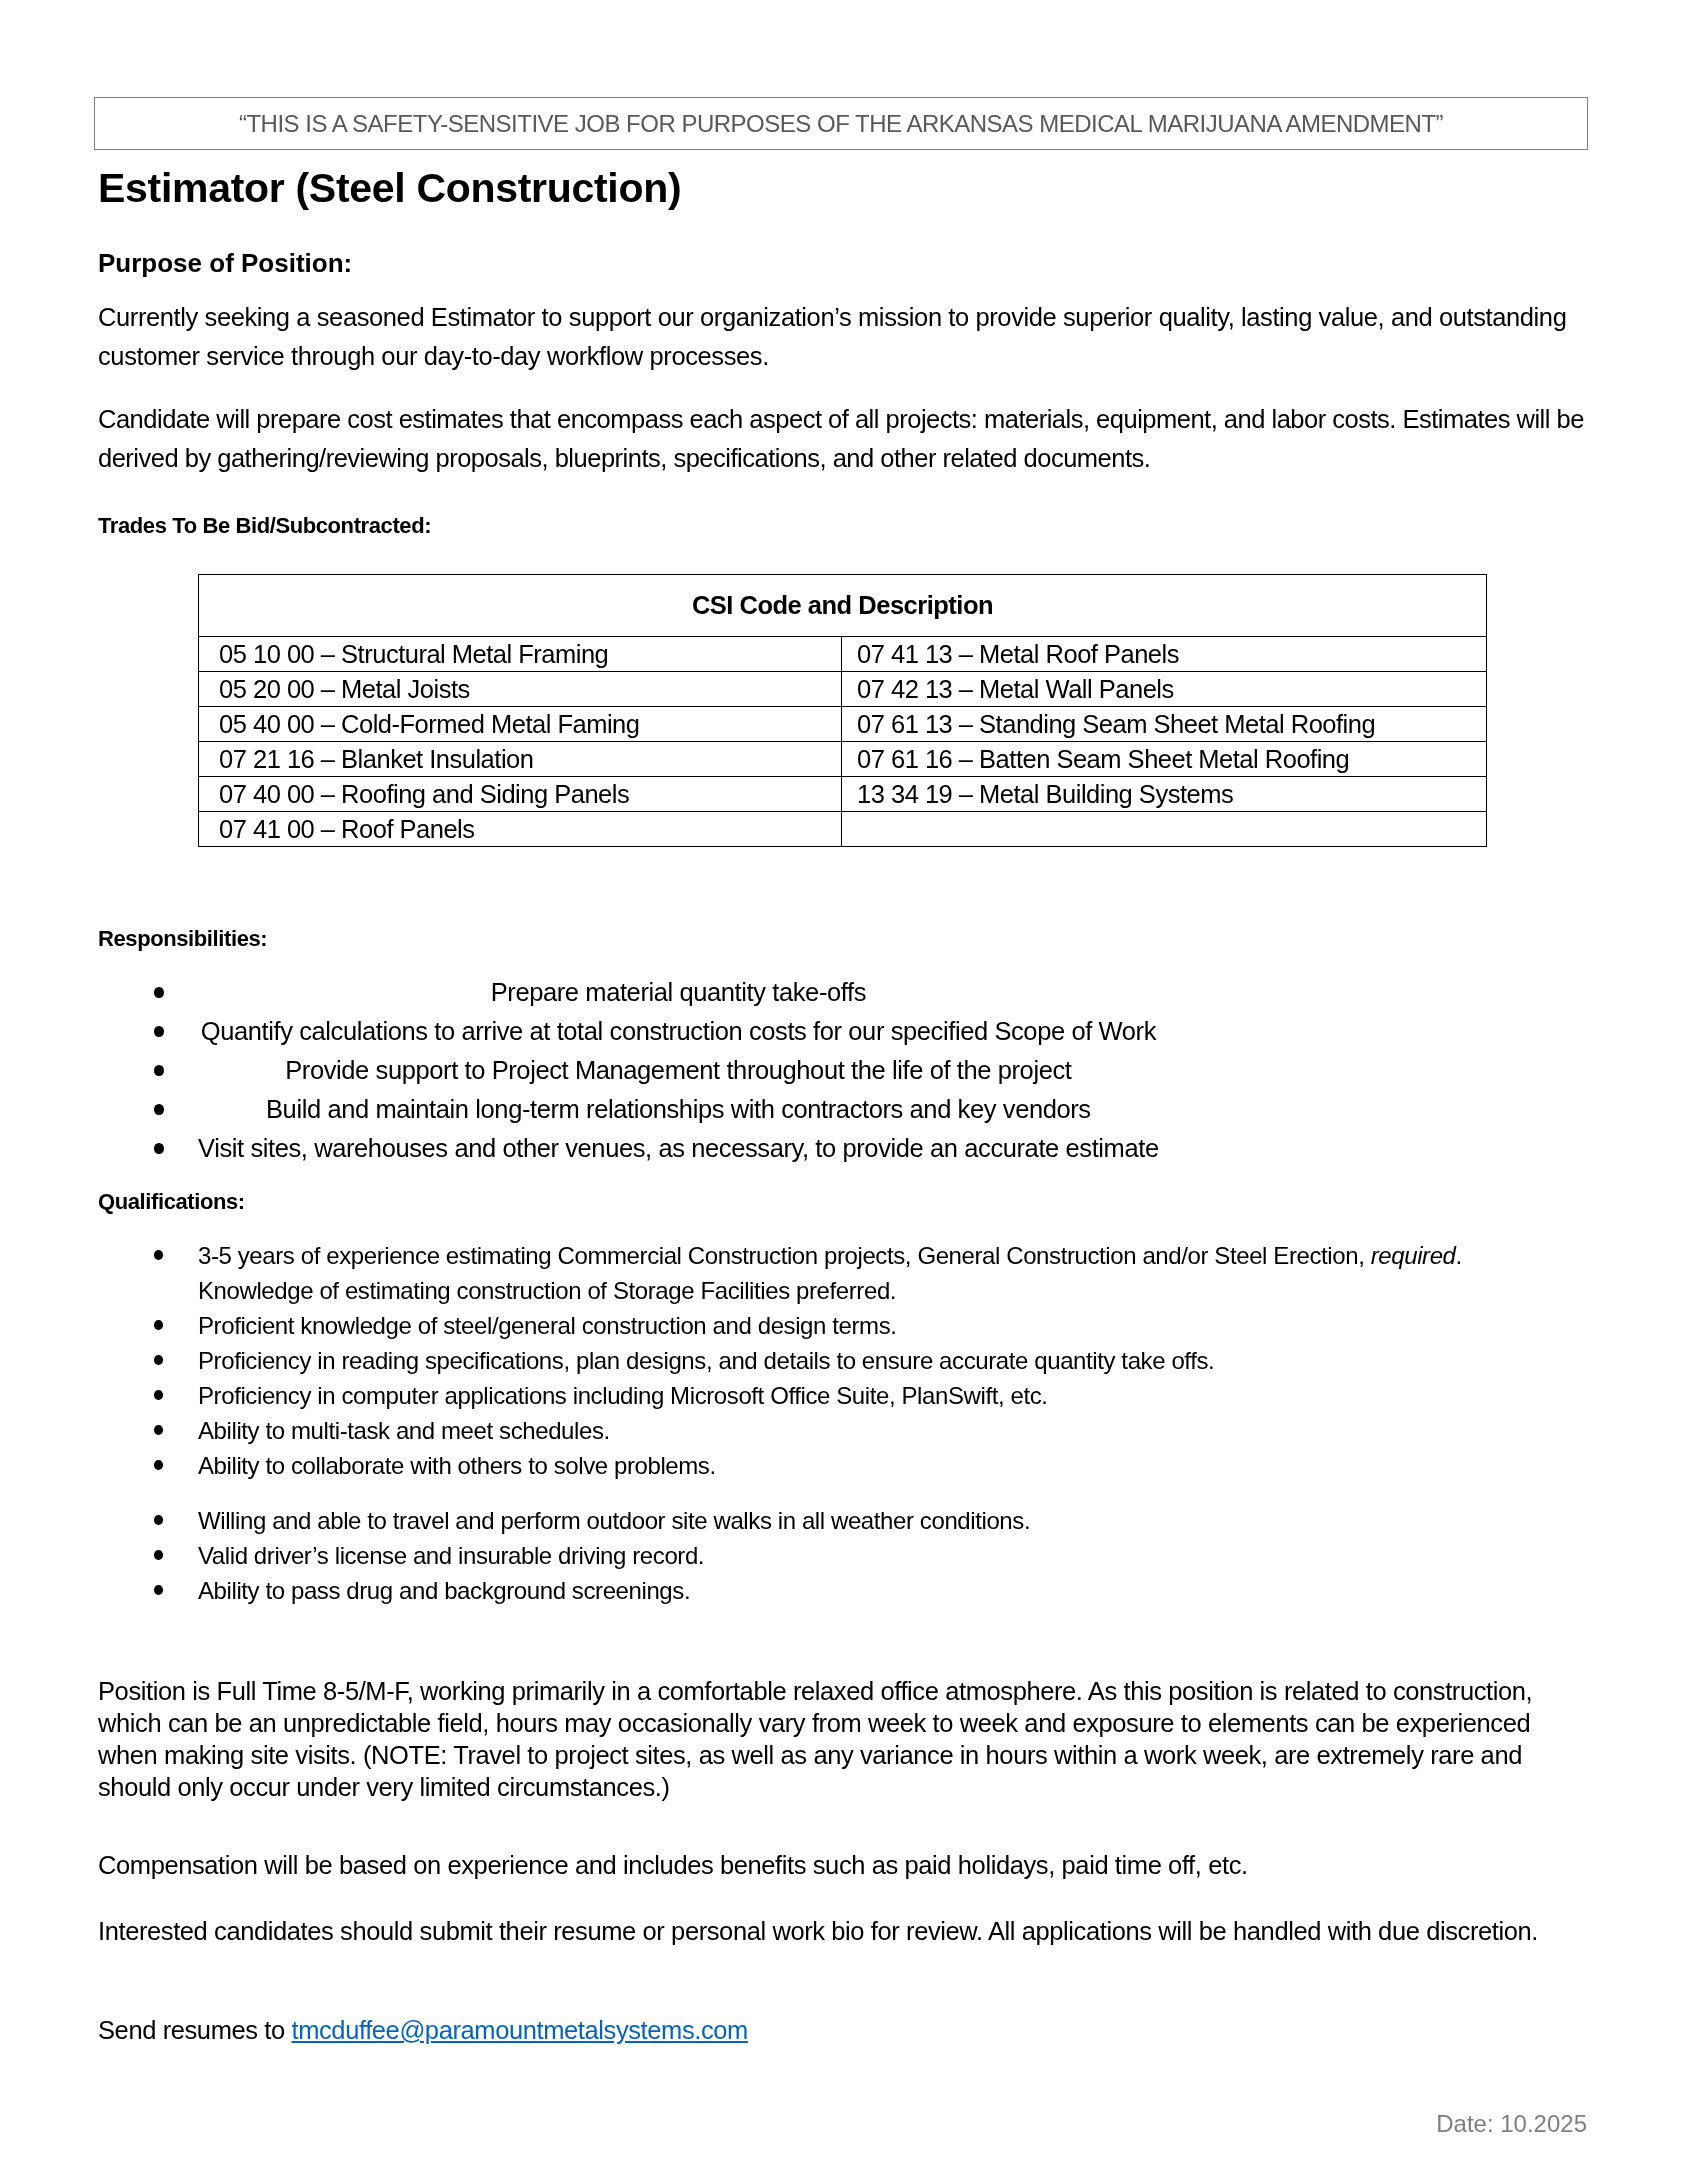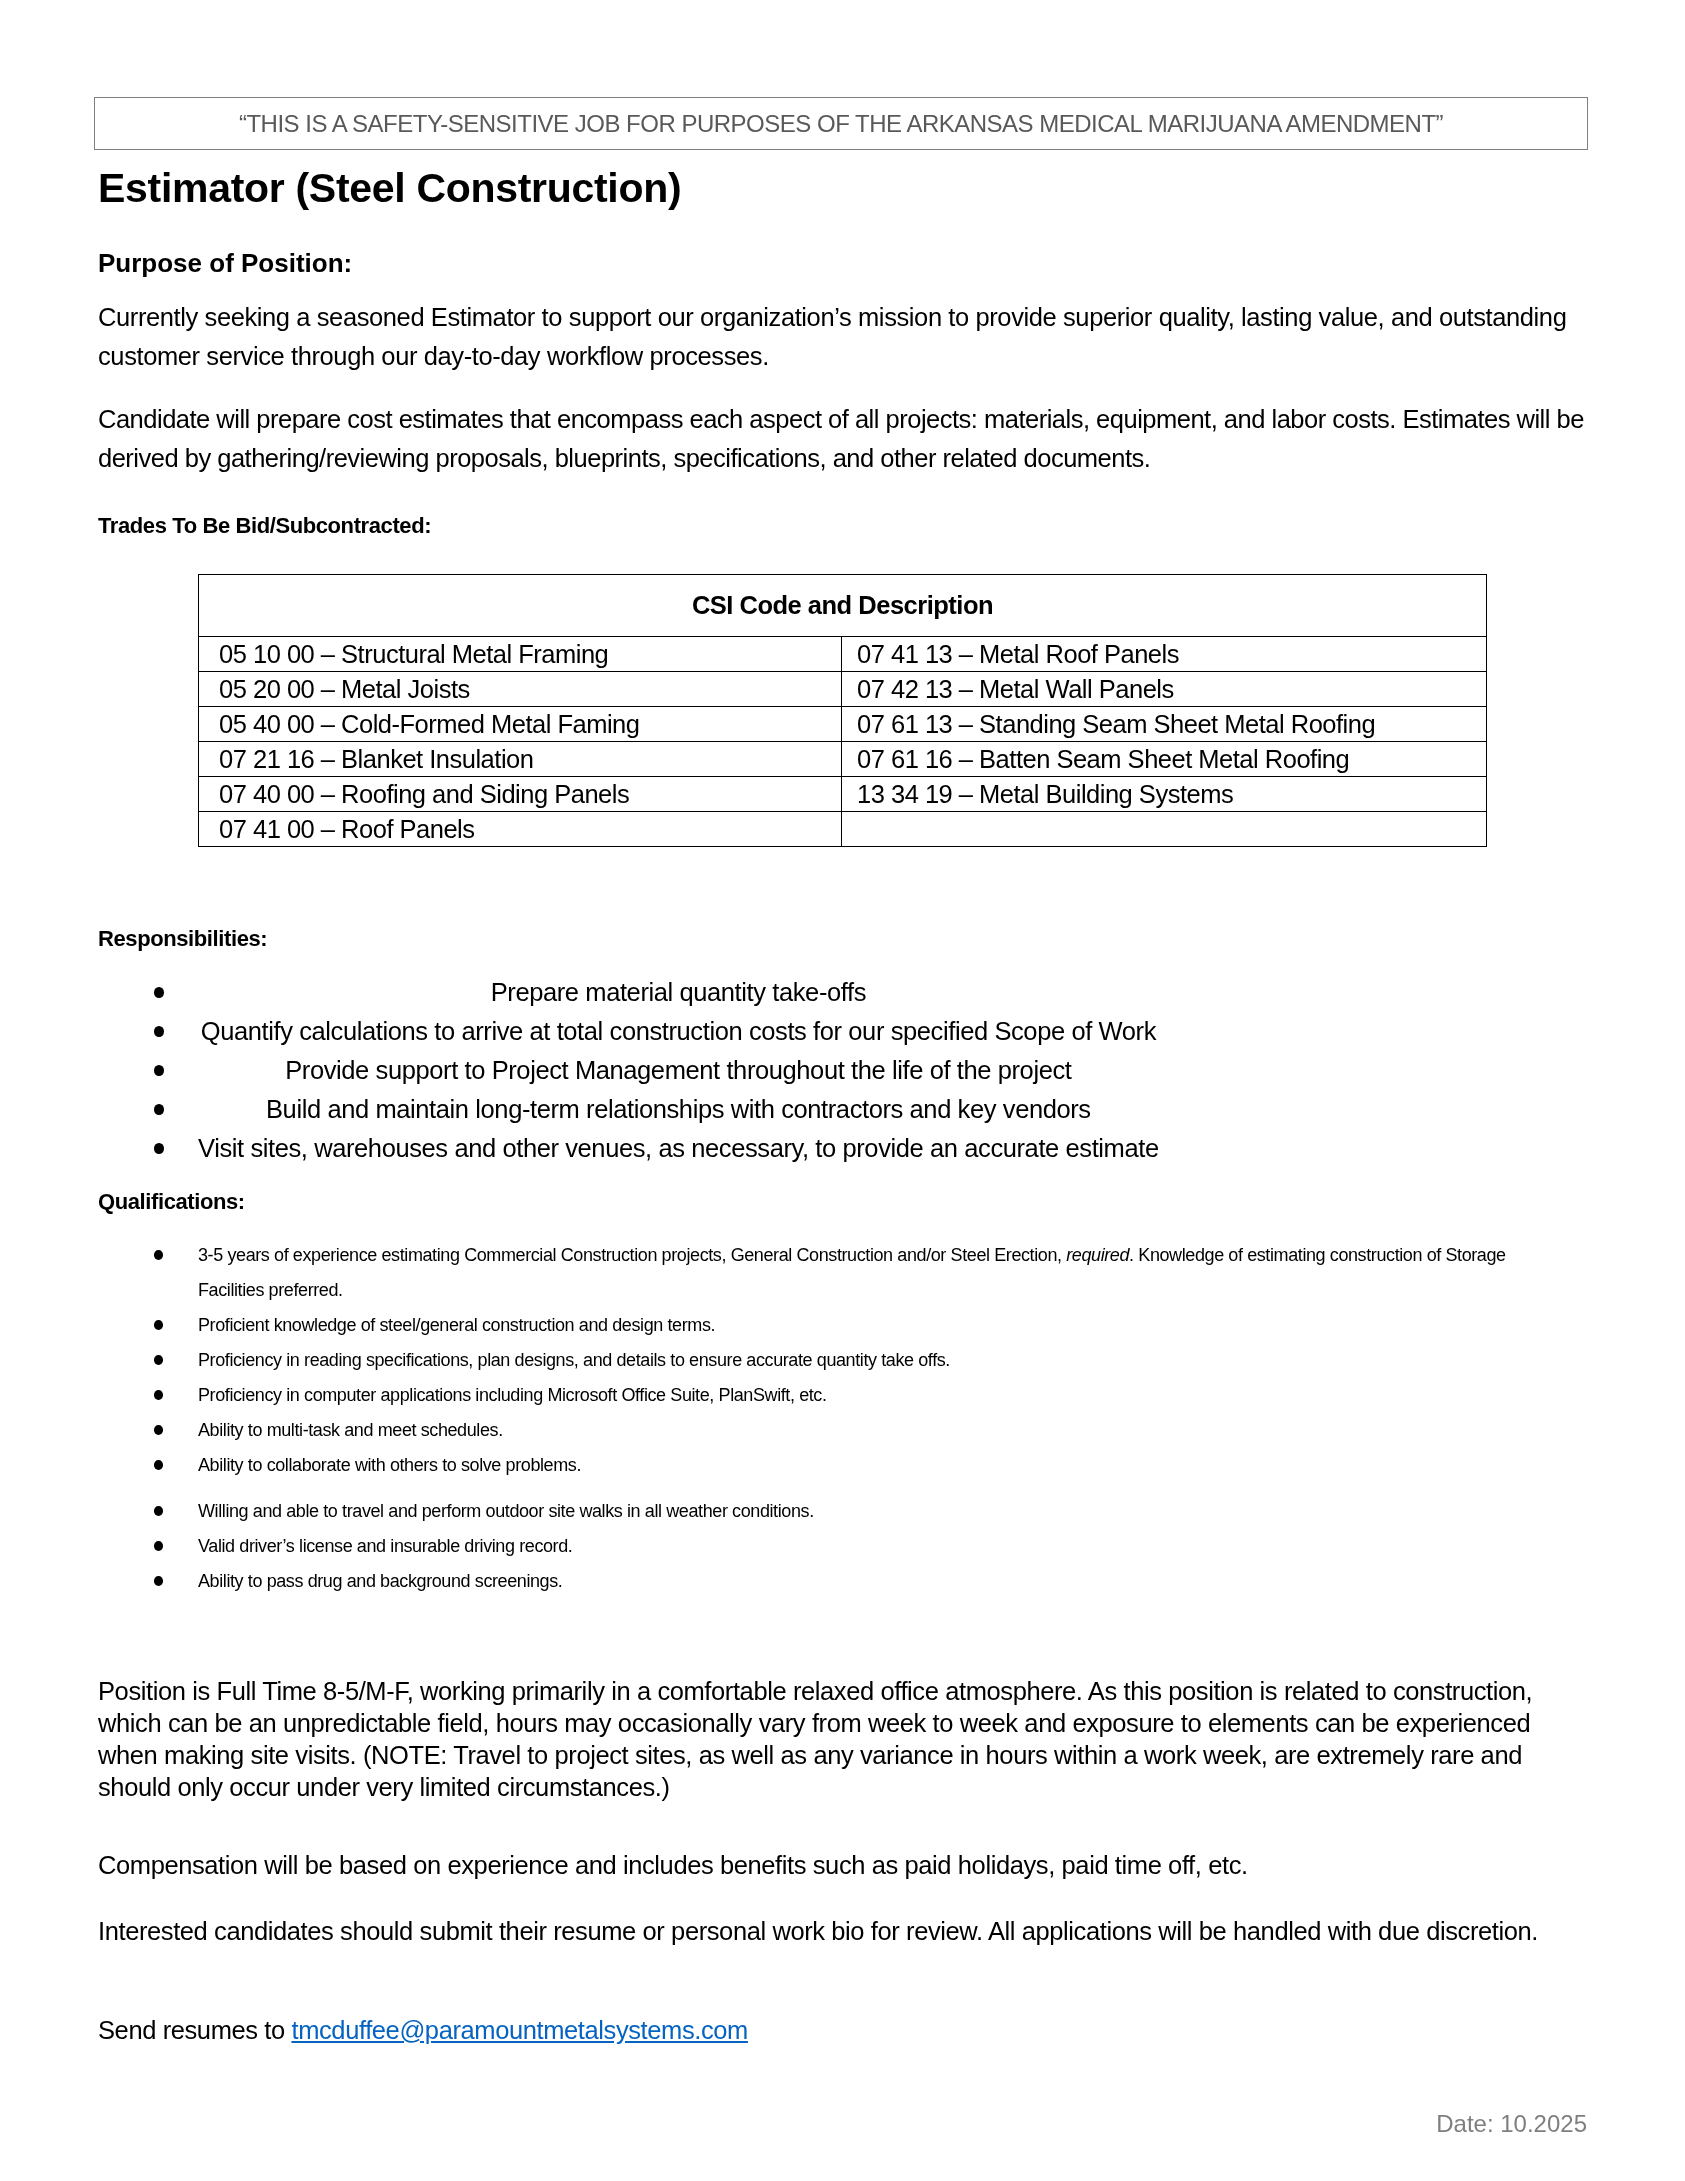--- a/index.html
+++ b/index.html
@@ -43,21 +43,21 @@
     }
     table.csi th { text-align: center; font-weight: bold; padding: 16px; }
     table.csi td.c1 { width: 643px; padding-left: 20px; }
     ul.bullets {
       position: absolute; left: 0; margin: 0; padding: 0; list-style: none;
       font-family: "Liberation Sans", sans-serif; letter-spacing: -0.4px;
     }
     ul.bullets li { position: relative; }
     ul.resp li { font-size: 25.5px; height: 39px; line-height: 39px; padding-left: 198px; }
     ul.resp li .dot { position: absolute; left: 154px; top: 14px; width: 9.7px; height: 10.5px; border-radius: 50%; background: #000; }
-    ul.qual li { font-size: 18px; line-height: 35px; padding-left: 198px; width: 1317px; }
+    ul.qual li { font-size: 24px; line-height: 35px; padding-left: 198px; width: 1317px; }
     ul.qual li .dot { position: absolute; left: 154px; top: 12.3px; width: 8.8px; height: 9.7px; border-radius: 50%; background: #000; }
     .footer-date {
       position: absolute; right: 98px; top: 2110px;
       font-family: "Liberation Sans", sans-serif; font-size: 24px; color: #7f7f7f;
     }
     a.email { color: #0563c1; text-decoration: underline; }
   </style>
 </head>
 <body>
 
@@ -122,21 +122,21 @@
 
   <div class="section-heading" style="top:1189px;">Qualifications:</div>
 
   <ul class="bullets qual" style="top:1238px;">
     <li><span class="dot"></span><span>3-5 years of experience estimating Commercial Construction projects, General Construction and/or Steel Erection, </span><em>required</em><span>. Knowledge of estimating construction of Storage Facilities preferred.</span></li>
     <li><span class="dot"></span><span>Proficient knowledge of steel/general construction and design terms.</span></li>
     <li><span class="dot"></span><span>Proficiency in reading specifications, plan designs, and details to ensure accurate quantity take offs.</span></li>
     <li><span class="dot"></span><span>Proficiency in computer applications including Microsoft Office Suite, PlanSwift, etc.</span></li>
     <li><span class="dot"></span><span>Ability to multi-task and meet schedules.</span></li>
     <li><span class="dot"></span><span>Ability to collaborate with others to solve problems.</span></li>
-    <li style="margin-top:11px;"><span class="dot"></span><span>Willing and able to travel and perform outdoor site walks in all weather conditions.</span></li>
+    <li style="margin-top:20px;"><span class="dot"></span><span>Willing and able to travel and perform outdoor site walks in all weather conditions.</span></li>
     <li><span class="dot"></span><span>Valid driver’s license and insurable driving record.</span></li>
     <li><span class="dot"></span><span>Ability to pass drug and background screenings.</span></li>
   </ul>
 
   <div class="para" style="top:1675px; line-height:32px; width:1483px;">Position is Full Time 8-5/M-F, working primarily in a comfortable relaxed office atmosphere. As this position is related to construction, which can be an unpredictable field, hours may occasionally vary from week to week and exposure to elements can be experienced when making site visits. (NOTE: Travel to project sites, as well as any variance in hours within a work week, are extremely rare and should only occur under very limited circumstances.)</div>
 
   <div class="para" style="top:1849px; line-height:32px;">Compensation will be based on experience and includes benefits such as paid holidays, paid time off, etc.</div>
 
   <div class="para" style="top:1915px; line-height:32px; width:1483px;">Interested candidates should submit their resume or personal work bio for review. All applications will be handled with due discretion.</div>
 

